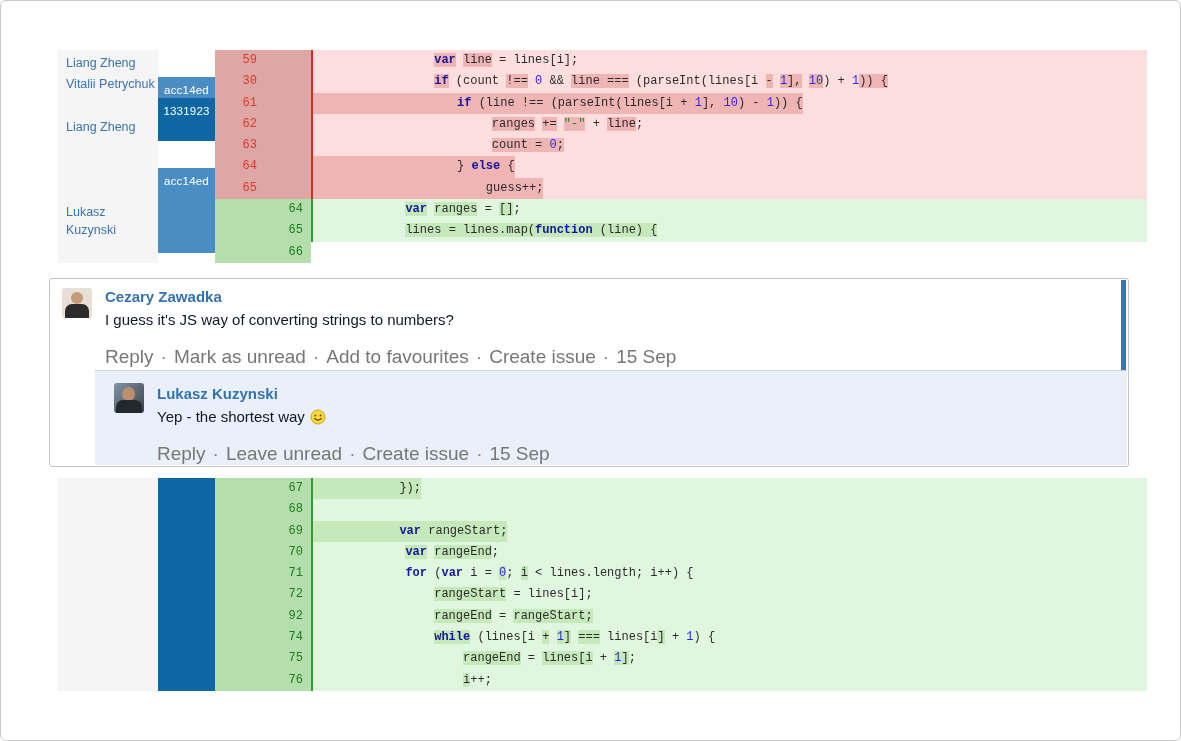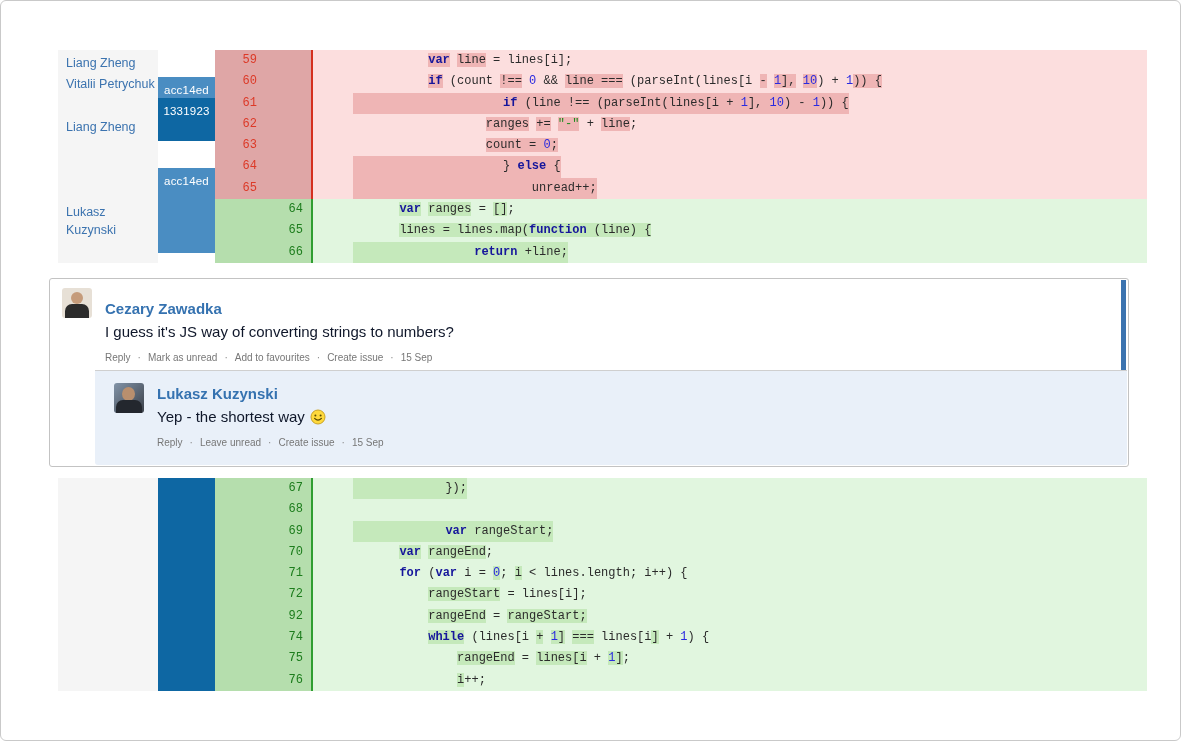--- a/index.html
+++ b/index.html
@@ -20,48 +20,48 @@
   .commit-light{background:#4a8dc2;margin-top:27px;}
   .commit-dark{background:#0e67a3;}
   .commit-label{color:#fff;font-size:11.5px;letter-spacing:.2px;}
   .num-row{display:flex;height:21.3px;line-height:21.3px;font-family:"Liberation Mono",monospace;font-size:12px;}
   .num-row.del{background:#dfa6a6;}
   .num-row.add{background:#b5dead;}
   .num-row .num{width:48px;box-sizing:border-box;text-align:right;}
   .num-row .old{padding-right:6px;color:#dc3927;}
   .num-row .new{padding-right:8px;color:#1d7d1d;}
   .code-row{height:21.3px;line-height:21.3px;font-family:"Liberation Mono",monospace;font-size:12px;
-            white-space:pre;color:#2b2b2b;box-sizing:border-box;overflow:hidden;}
+            white-space:pre;padding-left:6px;color:#2b2b2b;box-sizing:border-box;overflow:hidden;}
   .code-row.del{background:#fcdede;border-left:2px solid #d42f1e;}
   .code-row.add{background:#e1f6df;border-left:2px solid #2f9e31;}
   .code-row.fh{padding-left:0;}
   .del .hl,.del .linehl{background:#efb5b5;}
   .add .hl,.add .linehl{background:#c5e9bb;}
-  .linehl{display:inline-block;padding-left:6px;height:100%;margin-left:40px;}
+  .linehl{display:inline-block;height:100%;}
   .t-kw{color:#15159b;font-weight:bold;}
   .t-num{color:#2a2ae0;}
   .t-str{color:#1e8a1e;}
 
   
   .comment-box{position:absolute;left:48px;top:277px;width:1080px;height:189px;background:#fff;
                border:1px solid #c3c3c3;border-radius:3px;box-sizing:border-box;}
   .unread-strip{position:absolute;top:1px;right:2px;width:5px;height:90px;background:#3b73af;}
   .avatar{position:absolute;width:30px;height:30px;border-radius:3px;overflow:hidden;}
   .avatar .head{position:absolute;border-radius:50%;}
   .avatar .torso{position:absolute;border-radius:7px 7px 0 0;}
   .av1{left:12px;top:9px;background:#e7e0d6;}
   .av1 .head{width:12px;height:12px;background:#c59b7a;left:9px;top:4px;}
   .av1 .torso{width:24px;height:15px;background:#2b2b2b;left:3px;top:16px;}
   .av2{left:19px;top:12px;background:linear-gradient(135deg,#8294a8,#3a3f48);}
   .av2 .head{width:13px;height:14px;background:#b98f6e;left:8px;top:4px;}
   .av2 .torso{width:26px;height:14px;background:#23272e;left:2px;top:17px;}
-  .c-body-col{position:absolute;left:55px;top:20px;right:20px;}
+  .c-body-col{position:absolute;left:55px;top:8px;right:20px;}
   .c-name{color:#3572b0;font-size:15px;font-weight:bold;line-height:19px;}
   .c-text{color:#0f172a;font-size:15px;line-height:20px;margin-top:4px;}
-  .c-actions{margin-top:10px;font-size:10px;color:#777;}
+  .c-actions{margin-top:16px;font-size:19px;color:#777;}
   .action-link{cursor:pointer;}
   .action-sep{margin:0 7px;color:#888;}
   .action-date{color:#777;}
   .reply-panel{position:absolute;left:45px;top:91px;right:1px;bottom:1px;background:#e9f0f9;
                border-top:1px solid #cfcfcf;border-radius:0 0 3px 3px;box-sizing:border-box;}
   .reply-panel .c-body-col{left:62px;top:13px;}
   .smiley{vertical-align:-3px;margin-left:5px;}
 </style>
 </head>
 <body>
@@ -79,21 +79,21 @@
         <div class="commit-group commit-light" style="height: 21.3px;"><span class="commit-label">acc14ed</span></div>
         <div class="commit-group commit-dark" style="height: 42.6px;"><span class="commit-label">1331923</span></div>
         <div class="commit-group commit-light" style="height: 85.2px;"><span class="commit-label">acc14ed</span></div>
       </div>
       <div class="nums-col">
         <div class="num-row del">
           <span class="num old">59</span>
           <span class="num new"></span>
         </div>
         <div class="num-row del">
-          <span class="num old">60</span>
+          <span class="num old">30</span>
           <span class="num new"></span>
         </div>
         <div class="num-row del">
           <span class="num old">61</span>
           <span class="num new"></span>
         </div>
         <div class="num-row del">
           <span class="num old">62</span>
           <span class="num new"></span>
         </div>
@@ -122,24 +122,23 @@
           <span class="num new">66</span>
         </div>
       </div>
       <div class="code-col">
         <div class="code-row del"><span>                </span><span class="t-kw hl">var</span><span> </span><span class="hl">line</span><span> = lines[i];</span></div>
         <div class="code-row del"><span>                </span><span class="t-kw hl">if</span><span> (count </span><span class="hl">!==</span><span> </span><span class="t-num">0</span><span> &amp;&amp; </span><span class="hl">line ===</span><span> (parseInt(lines[i </span><span class="hl">-</span><span> </span><span class="t-num hl">1</span><span class="hl">],</span><span> </span><span class="t-num hl">10</span><span>) + </span><span class="t-num">1</span><span class="hl">)) {</span></div>
         <div class="code-row del fh"><span class="linehl"><span>                    </span><span class="t-kw">if</span><span> (line !== (parseInt(lines[i + </span><span class="t-num">1</span><span>], </span><span class="t-num">10</span><span>) - </span><span class="t-num">1</span><span>)) {</span></span></div>
         <div class="code-row del"><span>                        </span><span class="hl">ranges</span><span> </span><span class="hl">+=</span><span> </span><span class="t-str hl">"-"</span><span> + </span><span class="hl">line</span><span>;</span></div>
         <div class="code-row del"><span>                        </span><span class="hl">count = </span><span class="t-num hl">0</span><span class="hl">;</span></div>
         <div class="code-row del fh"><span class="linehl"><span>                    } </span><span class="t-kw">else</span><span> {</span></span></div>
-        <div class="code-row del fh"><span class="linehl"><span>                        unread++;</span></span></div>
+        <div class="code-row del fh"><span class="linehl"><span>                        guess++;</span></span></div>
         <div class="code-row add"><span>            </span><span class="t-kw hl">var</span><span> </span><span class="hl">ranges</span><span> = </span><span class="hl">[]</span><span>;</span></div>
         <div class="code-row add"><span>            </span><span class="hl">lines = lines.map(</span><span class="t-kw hl">function</span><span class="hl"> (line) {</span></div>
-        <div class="code-row add fh"><span class="linehl"><span>                </span><span class="t-kw">return</span><span> +line;</span></span></div>
       </div>
     </div>
 
   <div class="comment-box">
     <div class="unread-strip"></div>
 
     <div class="avatar av1">
       <span class="head"></span>
       <span class="torso"></span>
     </div>

